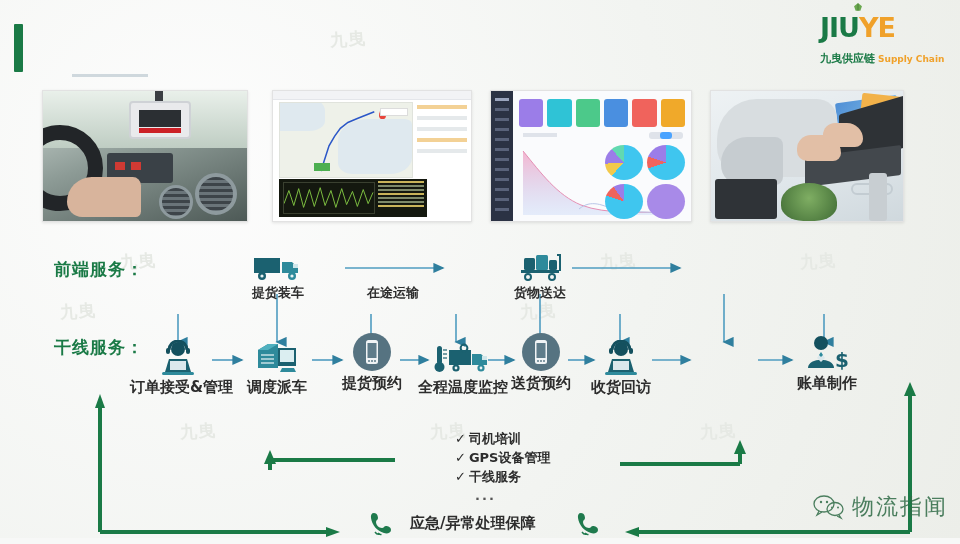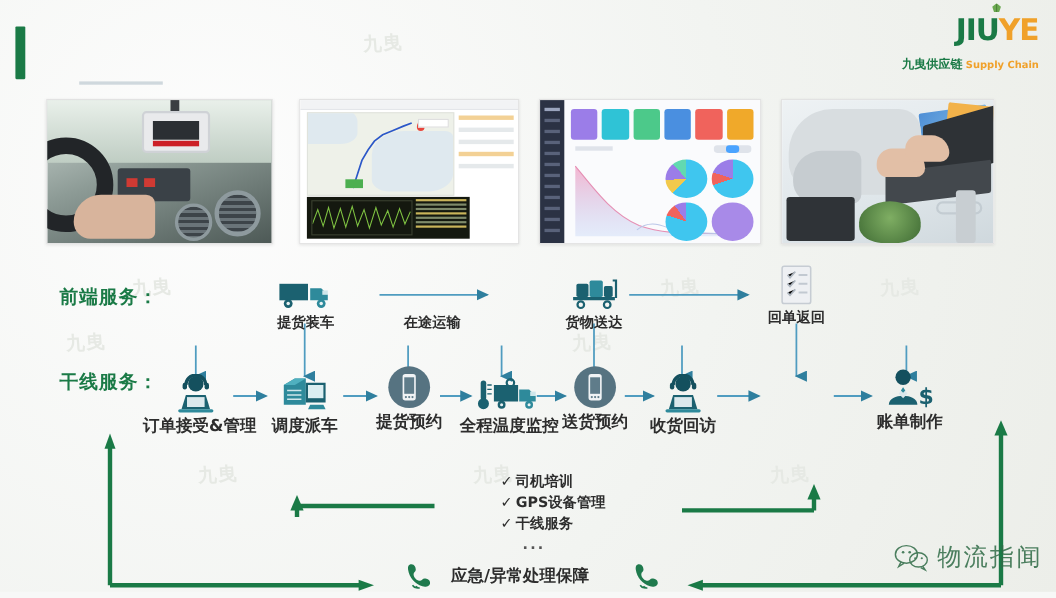--- a/index.html
+++ b/index.html
@@ -28,21 +28,21 @@
   .title {
     position:absolute; left:34px; top:28px;
     font-size:31px; font-weight:700; color:#3b3b3b;
     letter-spacing:1px;
   }
   .title-underline {
     position:absolute; left:72px; top:74px;
     width:76px; height:3px; background:#cfd8dd;
   }
   
-  .logo { position:absolute; right:16px; top:14px; width:124px; text-align:right; }
+  .logo { position:absolute; right:16px; top:14px; width:124px; text-align:left; }
   .logo-mark {
     font-size:27px; font-weight:700; color:#1a7a46;
     letter-spacing:-1px; line-height:1;
     position:relative; display:inline-block;
   }
   .logo-mark .ye { color:#f0a12a; }
   .logo-leaf {
     position:absolute; left:50%; top:-11px; transform:translateX(-50%);
     width:13px; height:11px;
   }
@@ -411,38 +411,20 @@
         </svg>
       </div>
       <div class="cap">货物送达</div>
     </div>
 
     <div class="node top" style="left:610px; top:14px; width:86px;">
       <div class="ico"></div>
       <div class="cap"></div>
     </div>
 
-    <div class="node top" style="left:681px; top:10px; width:86px;">
-      <div class="ico">
-        <svg width="34" height="38" viewBox="0 0 34 38">
-          <rect x="4" y="2" width="26" height="34" rx="2" fill="#eef0f3" stroke="#c6ccd3" stroke-width="1.4"></rect>
-          <g stroke="#aeb6bf" stroke-width="1.6">
-            <path d="M9,10 l2.2,2.4 L16,7"></path>
-              <path d="M9,18 l2.2,2.4 L16,15"></path>
-              <path d="M9,26 l2.2,2.4 L16,23"></path>
-          </g>
-          <g stroke="#c2c9d1" stroke-width="1.8">
-            <path d="M19,10 H27"></path>
-              <path d="M19,18 H27"></path>
-              <path d="M19,26 H27"></path>
-          </g>
-        </svg>
-      </div>
-      <div class="cap">回单返回</div>
-    </div>
 
     <div class="node" style="left:130px; top:108px; width:96px;">
       <div class="ico">
         <svg width="42" height="36" viewBox="0 0 42 36">
           <circle cx="21" cy="9" r="7" fill="#14505e"></circle>
           <path d="M12,10 a9,9 0 0 1 18,0" fill="none" stroke="#14505e" stroke-width="3"></path>
           <rect x="9" y="8" width="4" height="6" rx="2" fill="#14505e"></rect>
           <rect x="29" y="8" width="4" height="6" rx="2" fill="#14505e"></rect>
           <path d="M8,32 L34,32 L30,19 L12,19 Z" fill="#1b6170"></path>
           <rect x="13" y="21" width="16" height="9" fill="#dbe8ec"></rect>

